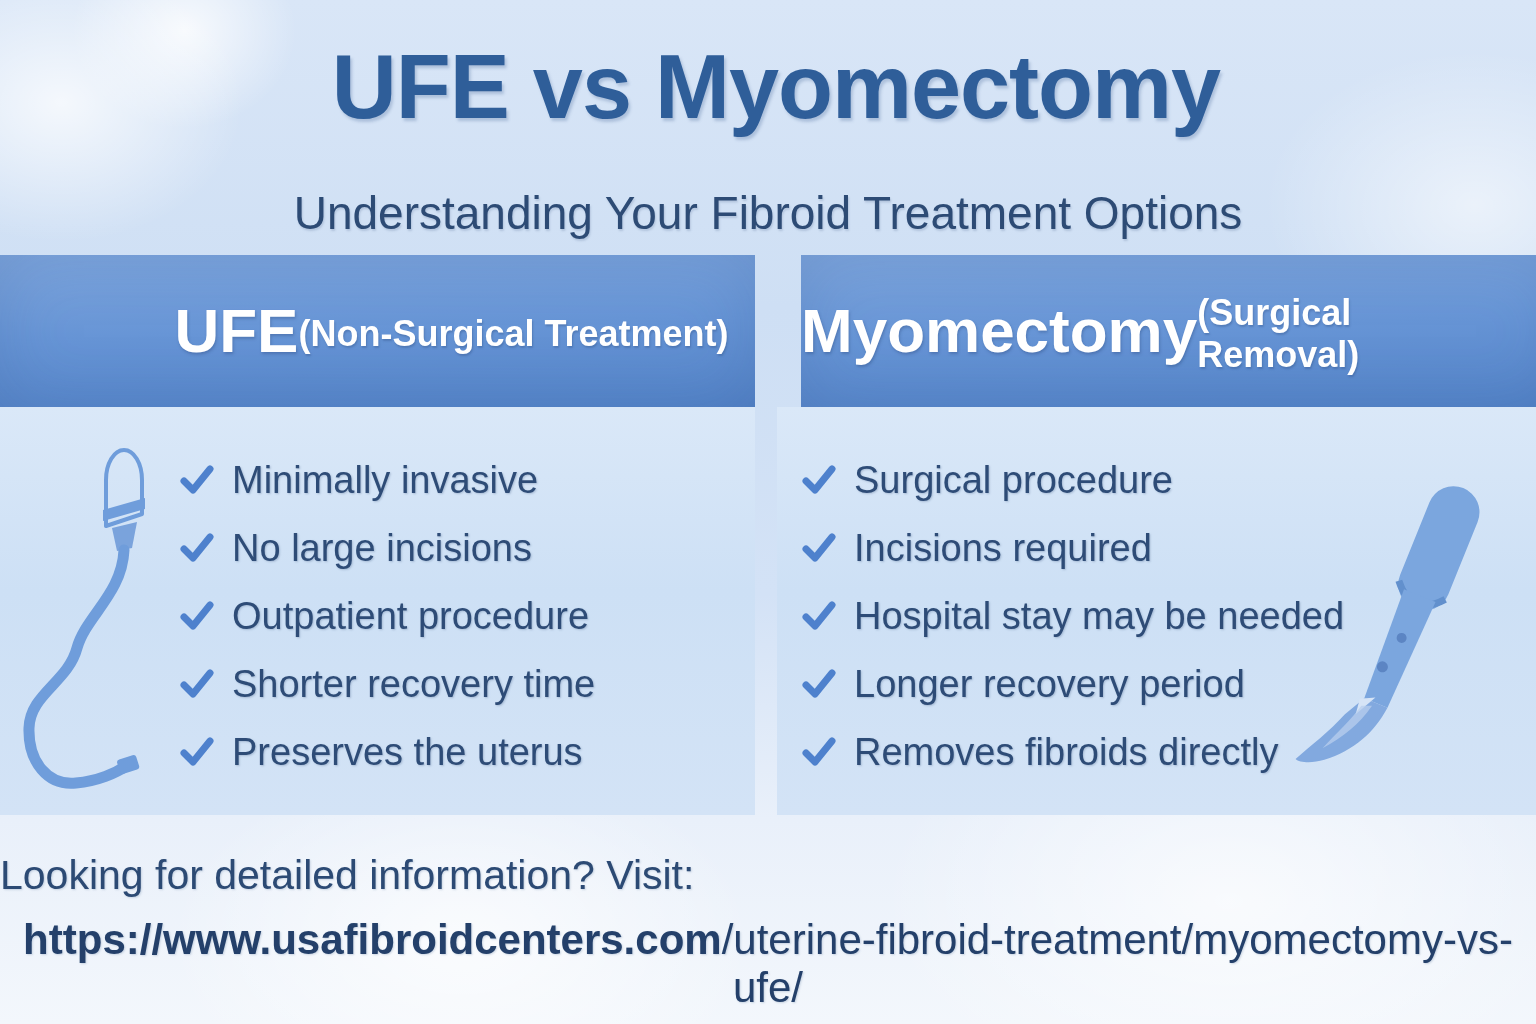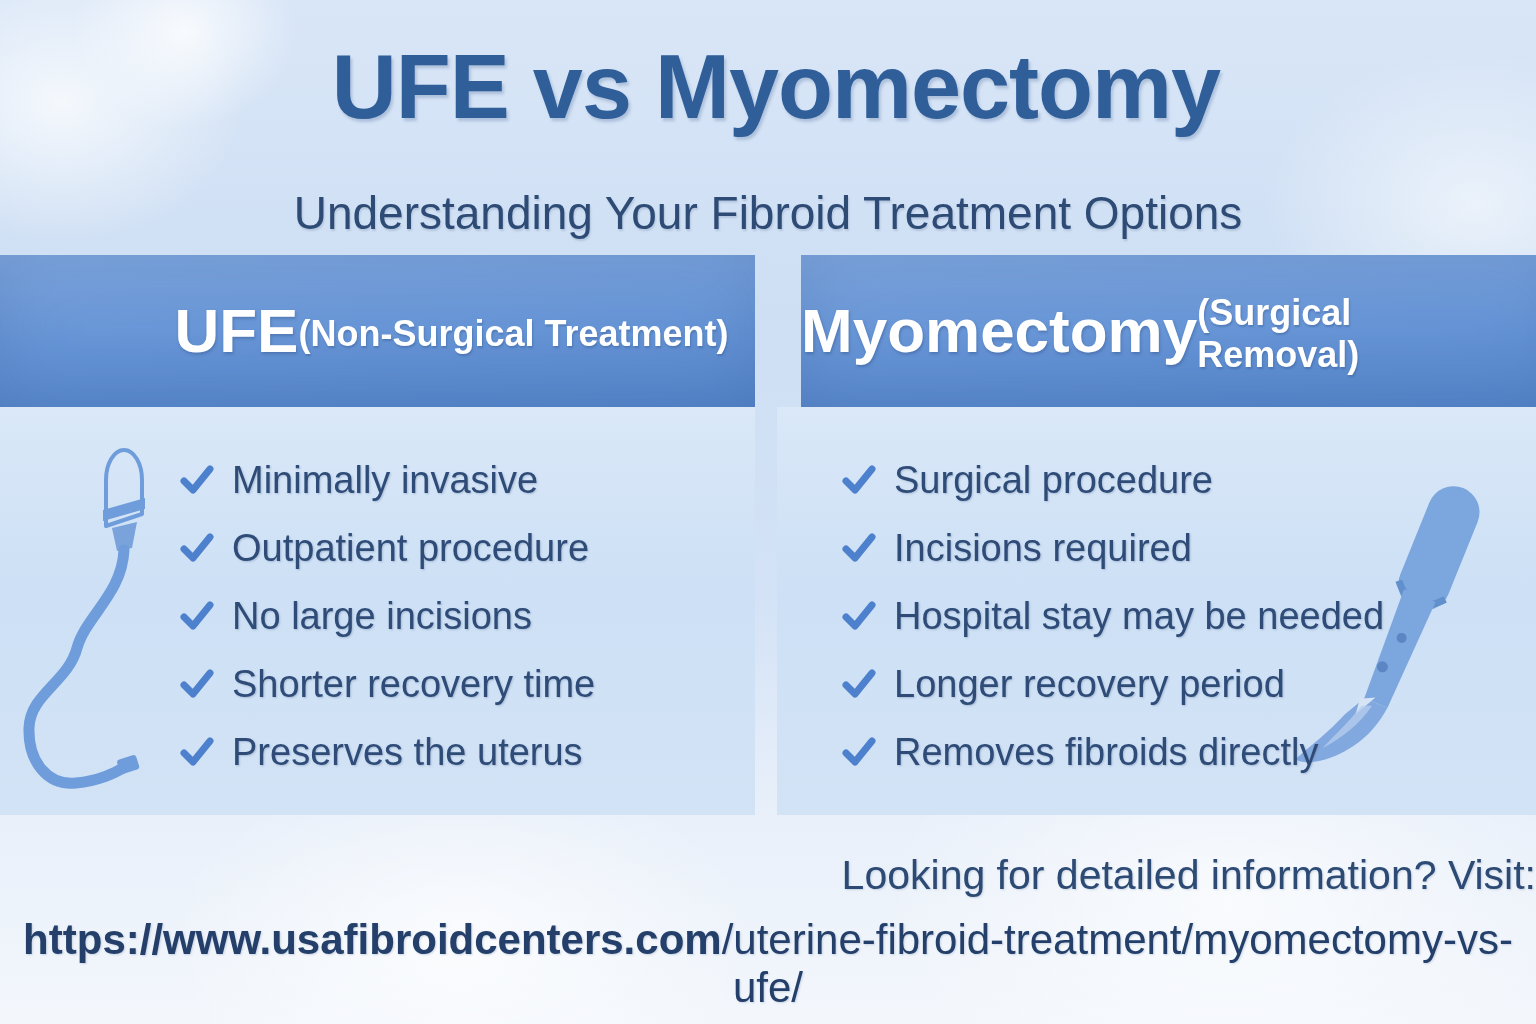--- a/index.html
+++ b/index.html
@@ -48,32 +48,32 @@
     text-shadow:1px 2px 2px rgba(40,70,120,.3);
   }
   .panel{
     position:absolute;top:407px;height:408px;
     background:linear-gradient(180deg,#dae8f8 0%, #cde0f5 45%, #d3e3f6 100%);
   }
   .panel.left{left:0;width:755px;}
   .panel.right{left:777px;width:759px;}
   .checklist{position:absolute;top:446px;}
   .checklist.left{left:178px;}
-  .checklist.right{left:840px;}
+  .checklist.right{left:800px;}
   .check-row{display:flex;align-items:center;height:68px;}
   .check-icon{width:38px;height:34px;flex:0 0 38px;margin-right:16px;}
   .item-label{
     font-size:38px;color:#2e4c77;white-space:nowrap;
     text-shadow:1px 1px 2px rgba(105,130,165,.4);
   }
   .illus{position:absolute;}
   .illus.catheter{left:6px;top:436px;}
   .illus.scalpel{left:1342px;top:470px;transform:rotate(22deg);transform-origin:50% 50%;}
   .footer-prompt{
-    position:absolute;top:852px;left:0;width:100%;text-align:right;
+    position:absolute;top:852px;left:0;width:100%;text-align:left;
     font-size:41px;font-weight:500;color:#2c4a74;
     text-shadow:1px 1px 2px rgba(110,135,170,.3);
   }
   .footer-url{
     position:absolute;top:916px;left:0;width:100%;text-align:center;
     font-size:42px;color:#24406a;text-decoration:none;display:block;
     text-shadow:1px 1px 2px rgba(110,135,170,.3);
   }
   .footer-url .url-domain{font-weight:bold;text-align:right;}
   .footer-url .url-path{font-weight:400;}
@@ -126,27 +126,27 @@
   <div class="check-row">
     <svg class="check-icon" viewBox="0 0 34 34">
         <polyline points="4,18 13,27 30,6" fill="none" stroke="#4e81cd" stroke-width="7" stroke-linecap="round" stroke-linejoin="round"></polyline>
       </svg>
     <span class="item-label">Minimally invasive</span>
   </div>
   <div class="check-row">
     <svg class="check-icon" viewBox="0 0 34 34">
         <polyline points="4,18 13,27 30,6" fill="none" stroke="#4e81cd" stroke-width="7" stroke-linecap="round" stroke-linejoin="round"></polyline>
       </svg>
-    <span class="item-label">Outpatient procedure</span>
+    <span class="item-label">No large incisions</span>
   </div>
   <div class="check-row">
     <svg class="check-icon" viewBox="0 0 34 34">
         <polyline points="4,18 13,27 30,6" fill="none" stroke="#4e81cd" stroke-width="7" stroke-linecap="round" stroke-linejoin="round"></polyline>
       </svg>
-    <span class="item-label">No large incisions</span>
+    <span class="item-label">Outpatient procedure</span>
   </div>
   <div class="check-row">
     <svg class="check-icon" viewBox="0 0 34 34">
         <polyline points="4,18 13,27 30,6" fill="none" stroke="#4e81cd" stroke-width="7" stroke-linecap="round" stroke-linejoin="round"></polyline>
       </svg>
     <span class="item-label">Shorter recovery time</span>
   </div>
   <div class="check-row">
     <svg class="check-icon" viewBox="0 0 34 34">
         <polyline points="4,18 13,27 30,6" fill="none" stroke="#4e81cd" stroke-width="7" stroke-linecap="round" stroke-linejoin="round"></polyline>

